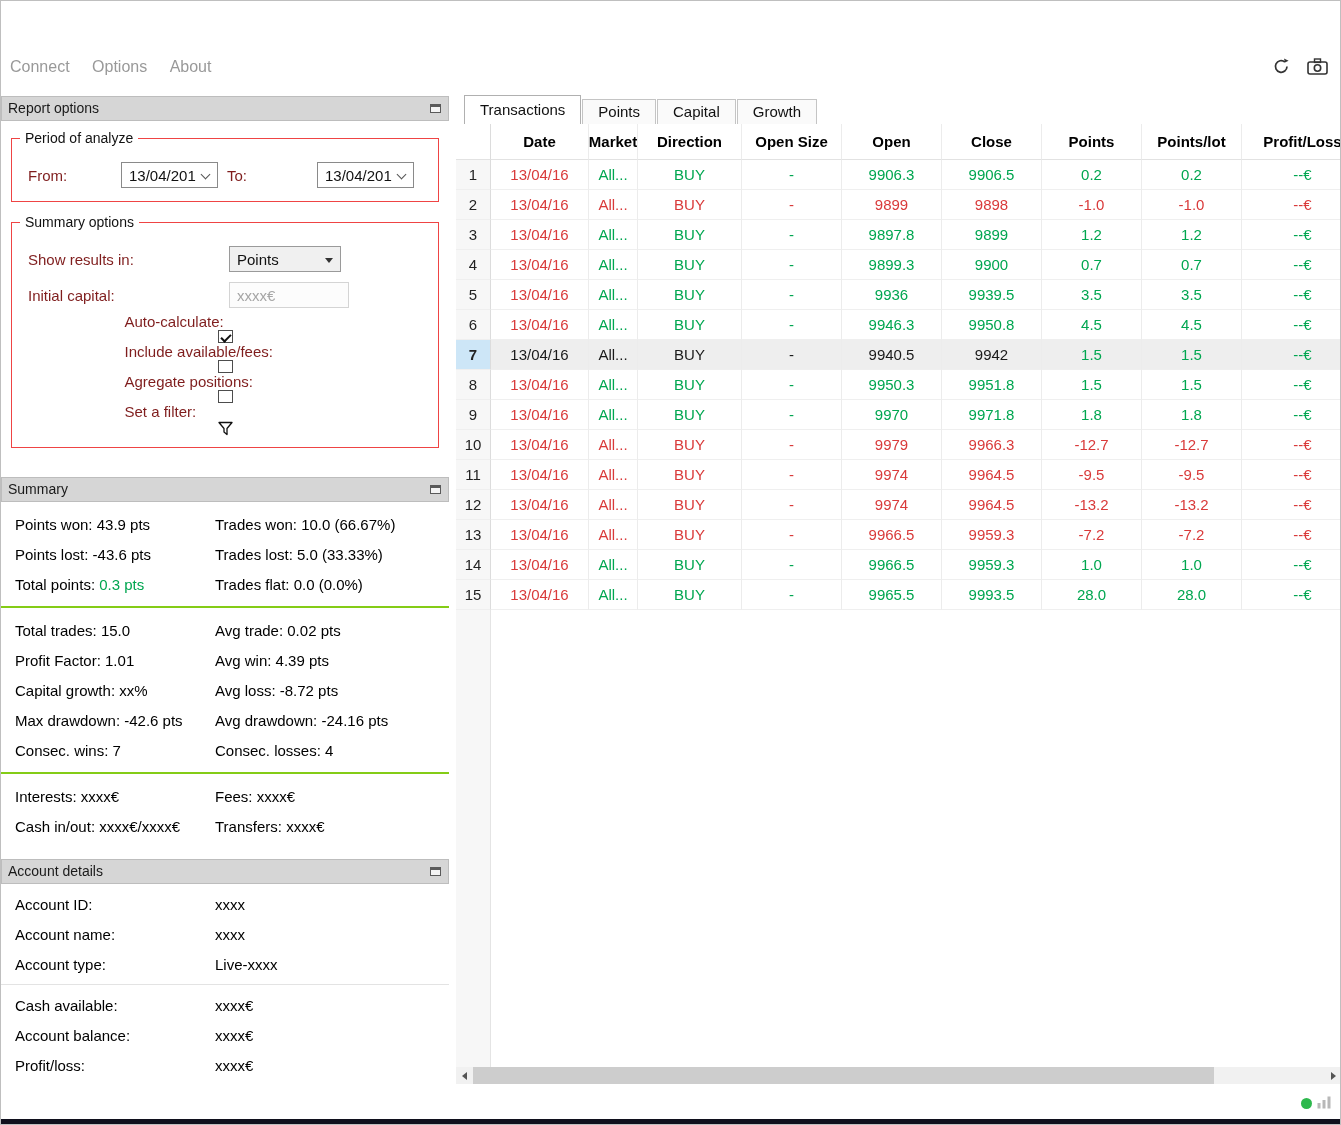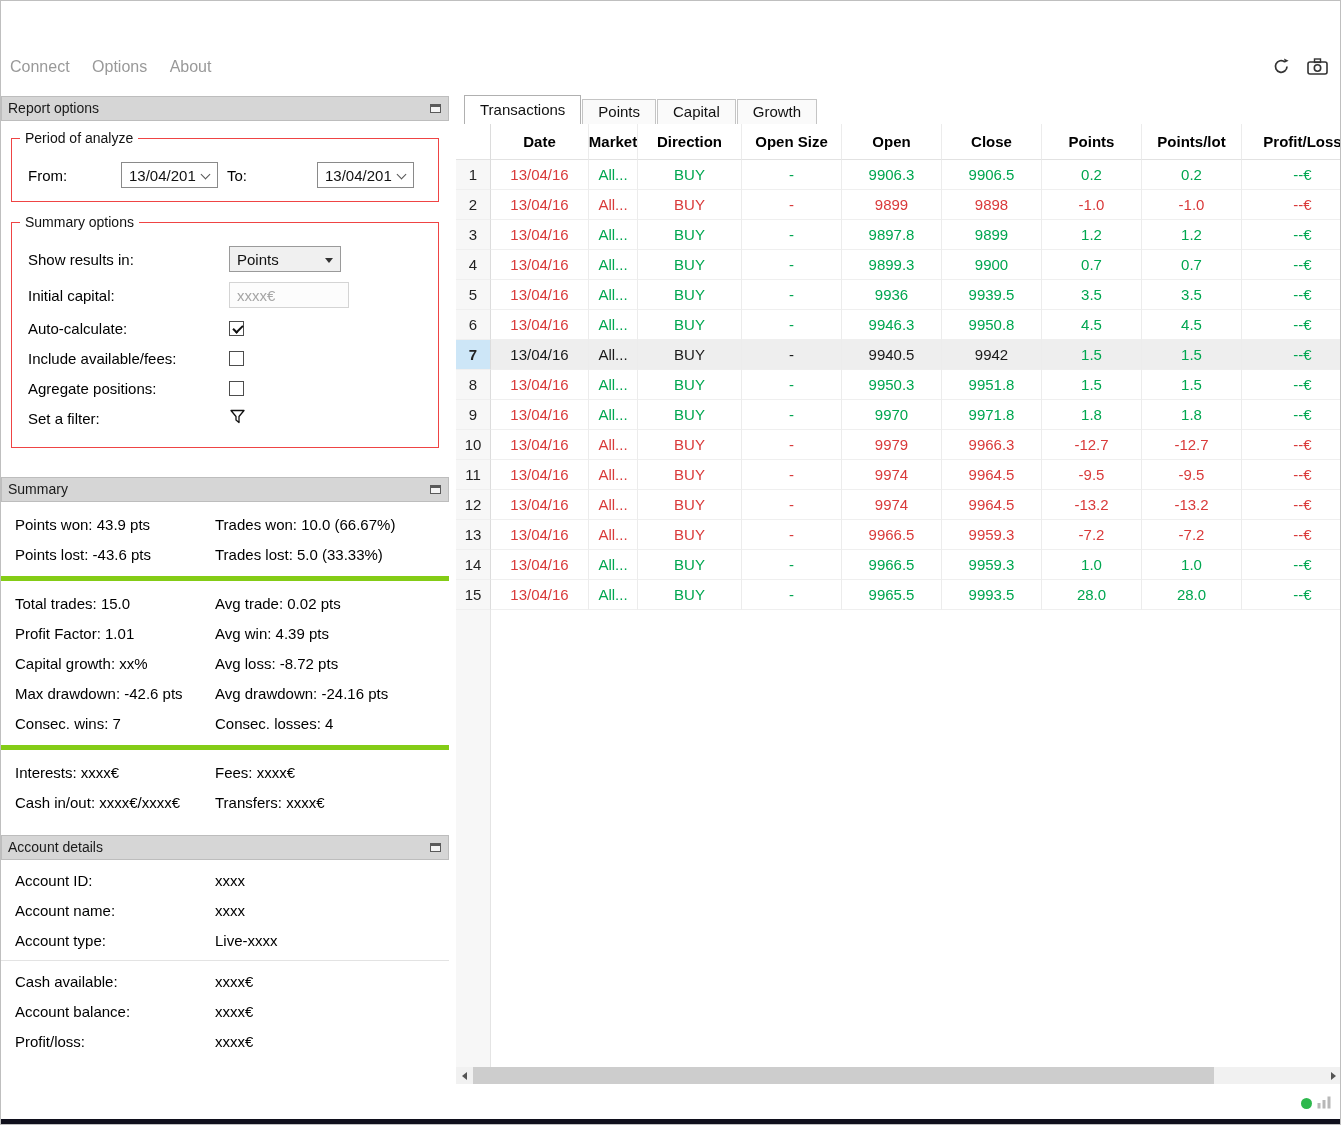--- a/index.html
+++ b/index.html
@@ -35,22 +35,22 @@
                   font-size:14px; color:#1a1a1a; line-height:23px; padding-left:6px; }
   .float-icon { position:absolute; right:7px; top:7px; width:11px; height:9px;
                 border:1px solid #5a5a5a; border-top:3px solid #5a5a5a; background:#f4f4f4; }
 
   .groupbox { position:relative; margin:0 10px; border:1px solid #ef4444; padding:18px 16px 8px 16px; }
   .groupbox.period   { margin-top:17px; }
   .groupbox.sumopts  { margin-top:20px; padding-bottom:14px; }
   .gb-legend { position:absolute; top:-9px; left:8px; background:#fff; padding:0 5px;
                font-size:14px; color:#111; }
   .gb-row { display:flex; align-items:center; height:36px; }
-  .gb-row.compact { height:30px; }
-  .lbl { font-size:15px; color:#000000; }
+  .gb-row.compact { height:30px;flex-direction:column; }
+  .lbl { font-size:15px; color:#7f1d1d; }
   .lbl.main { width:201px; flex:0 0 auto; }
   .lbl.w-from { width:93px; }
   .lbl.w-to { width:90px; margin-left:9px; }
 
   .combo { position:relative; height:26px; border:1px solid #8a8a8a; background:#fff;
            display:flex; align-items:center; padding:0 22px 0 7px; font-size:15px; color:#111; }
   .combo.date-combo { width:97px; }
   .combo.points-combo { width:112px; background:#f0f0f0; border-color:#9a9a9a; }
   .chev { position:absolute; right:8px; top:8px; width:7px; height:7px;
           border-right:1.6px solid #555; border-bottom:1.6px solid #555; transform:rotate(45deg); }
@@ -59,21 +59,21 @@
               border-top:5px solid #333; }
 
   .input-disabled { height:26px; width:120px; border:1px solid #d4d4d4; background:#fcfcfc;
                     color:#a6a6a6; font-size:15px; display:flex; align-items:center; padding-left:7px; }
 
   .checkbox { width:15px; height:15px; border:1px solid #4d4d4d; background:#fff; position:relative; }
   .checkbox.checked::after { content:""; position:absolute; left:2.5px; top:3px; width:8px; height:4px;
                              border-left:2px solid #111; border-bottom:2px solid #111; transform:rotate(-45deg); }
 
   
-  .sum-group { padding:7px 0; border-bottom:5px solid #84cc16; }
+  .sum-group { padding:7px 0; border-bottom:2px solid #84cc16; }
   .sum-group:last-child { border-bottom:none; }
   .sum-row { display:flex; height:30px; align-items:center; }
   .sum-cell { font-size:15px; color:#000; white-space:nowrap; }
   .sum-cell.l { width:214px; padding-left:14px; flex:0 0 auto; }
   .sum-cell.r { flex:1; }
   .val-green { color:var(--green,#00a650); }
 
   .acc-group { padding:5px 0; border-bottom:1px solid #e3e3e3; }
   .acc-group:last-child { border-bottom:none; }
   .acc-row { display:flex; height:30px; align-items:center; font-size:15px; color:#000000; }
@@ -222,20 +222,24 @@
     <div id="summary-body">
         <div class="sum-group">
           <div class="sum-row">
             <div class="sum-cell l"><span>Points won: </span><span>43.9 pts</span></div>
             <div class="sum-cell r"><span>Trades won: </span><span>10.0 (66.67%)</span></div>
           </div>
           <div class="sum-row">
             <div class="sum-cell l"><span>Points lost: </span><span>-43.6 pts</span></div>
             <div class="sum-cell r"><span>Trades lost: </span><span>5.0 (33.33%)</span></div>
           </div>
+          <div class="sum-row">
+            <div class="sum-cell l"><span>Total points: </span><span class="val-green">0.3 pts</span></div>
+            <div class="sum-cell r"><span>Trades flat: </span><span>0.0 (0.0%)</span></div>
+          </div>
         </div>
         <div class="sum-group">
           <div class="sum-row">
             <div class="sum-cell l"><span>Total trades: </span><span>15.0</span></div>
             <div class="sum-cell r"><span>Avg trade: </span><span>0.02 pts</span></div>
           </div>
           <div class="sum-row">
             <div class="sum-cell l"><span>Profit Factor: </span><span>1.01</span></div>
             <div class="sum-cell r"><span>Avg win: </span><span>4.39 pts</span></div>
           </div>

